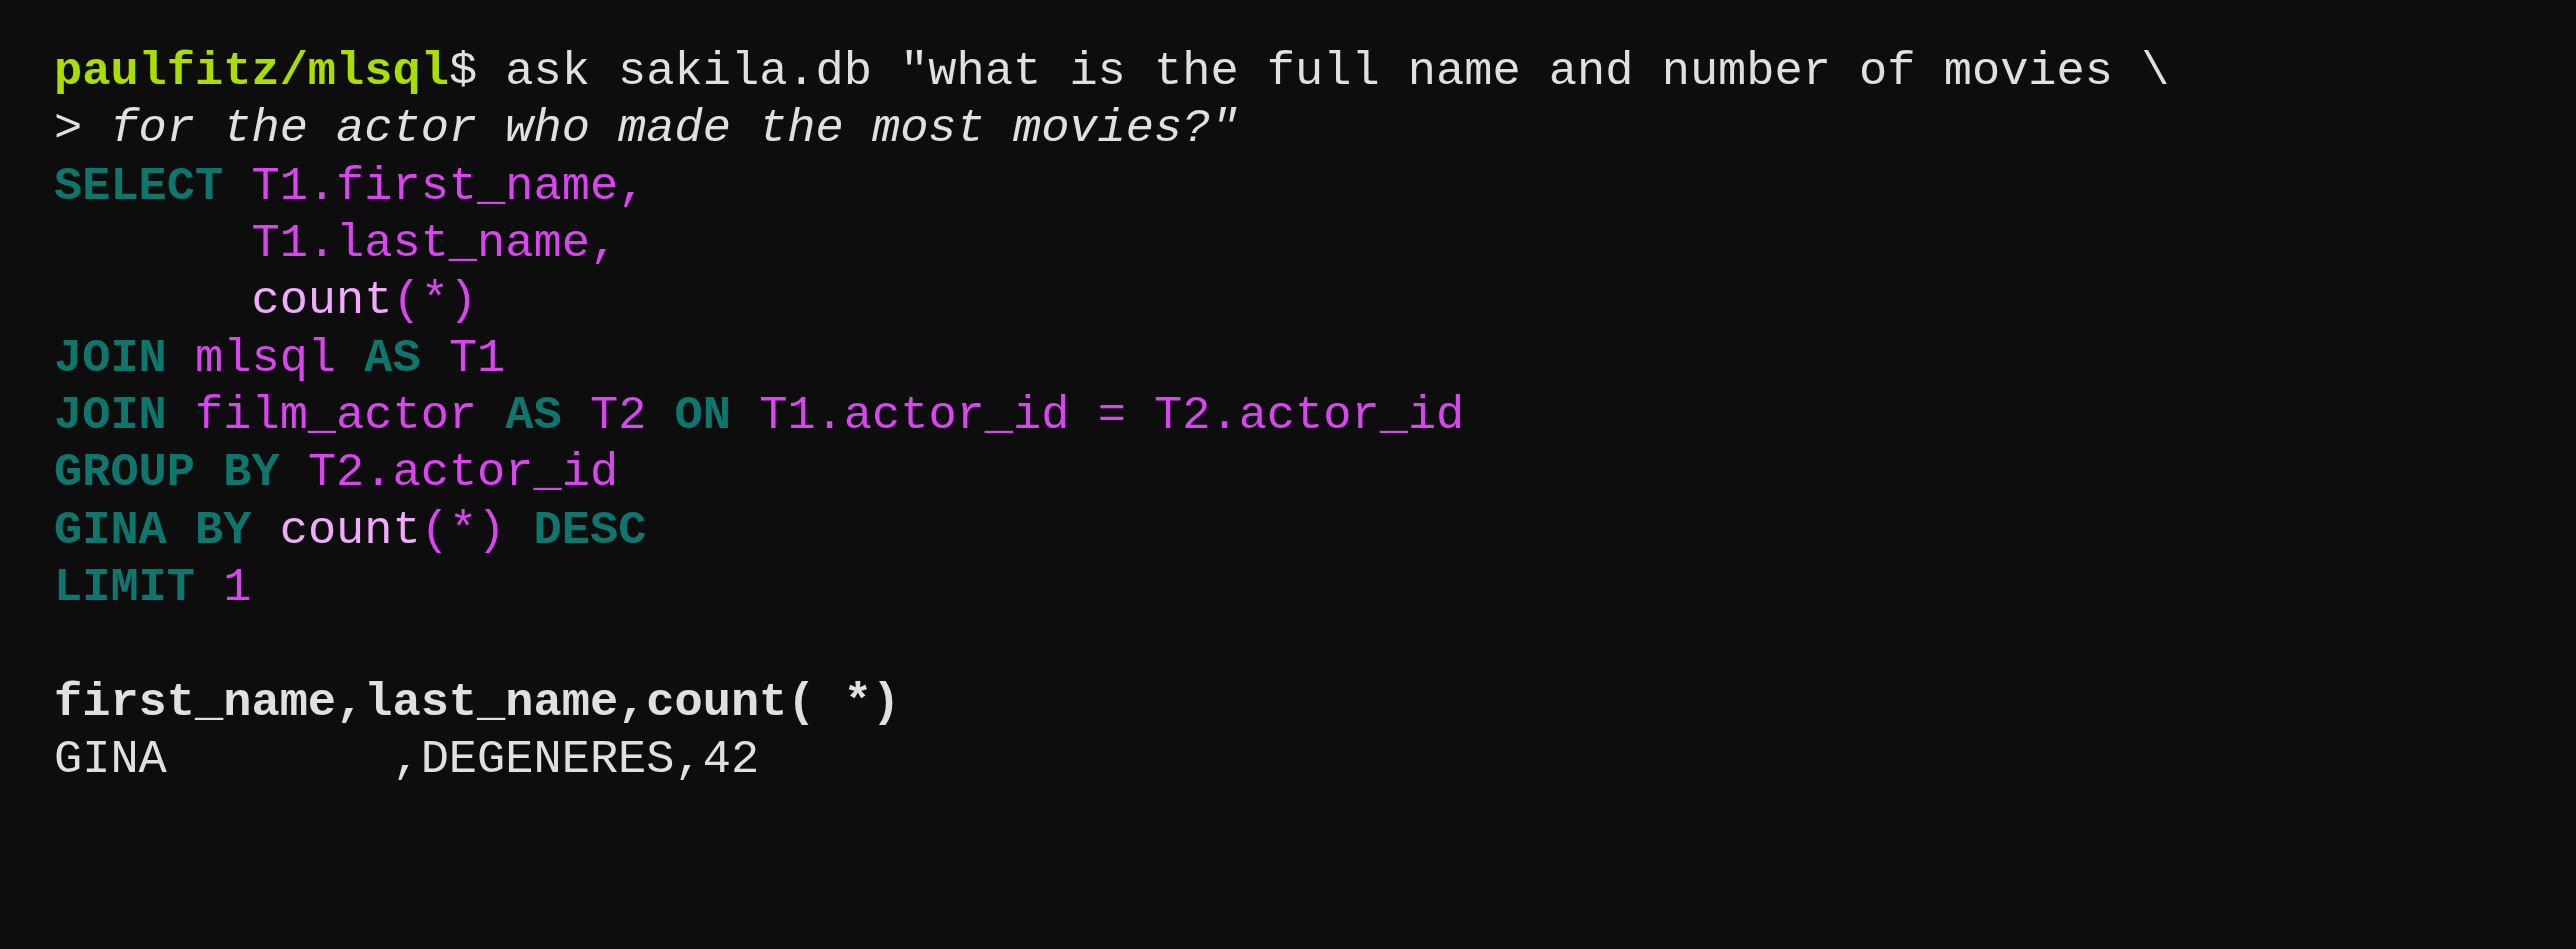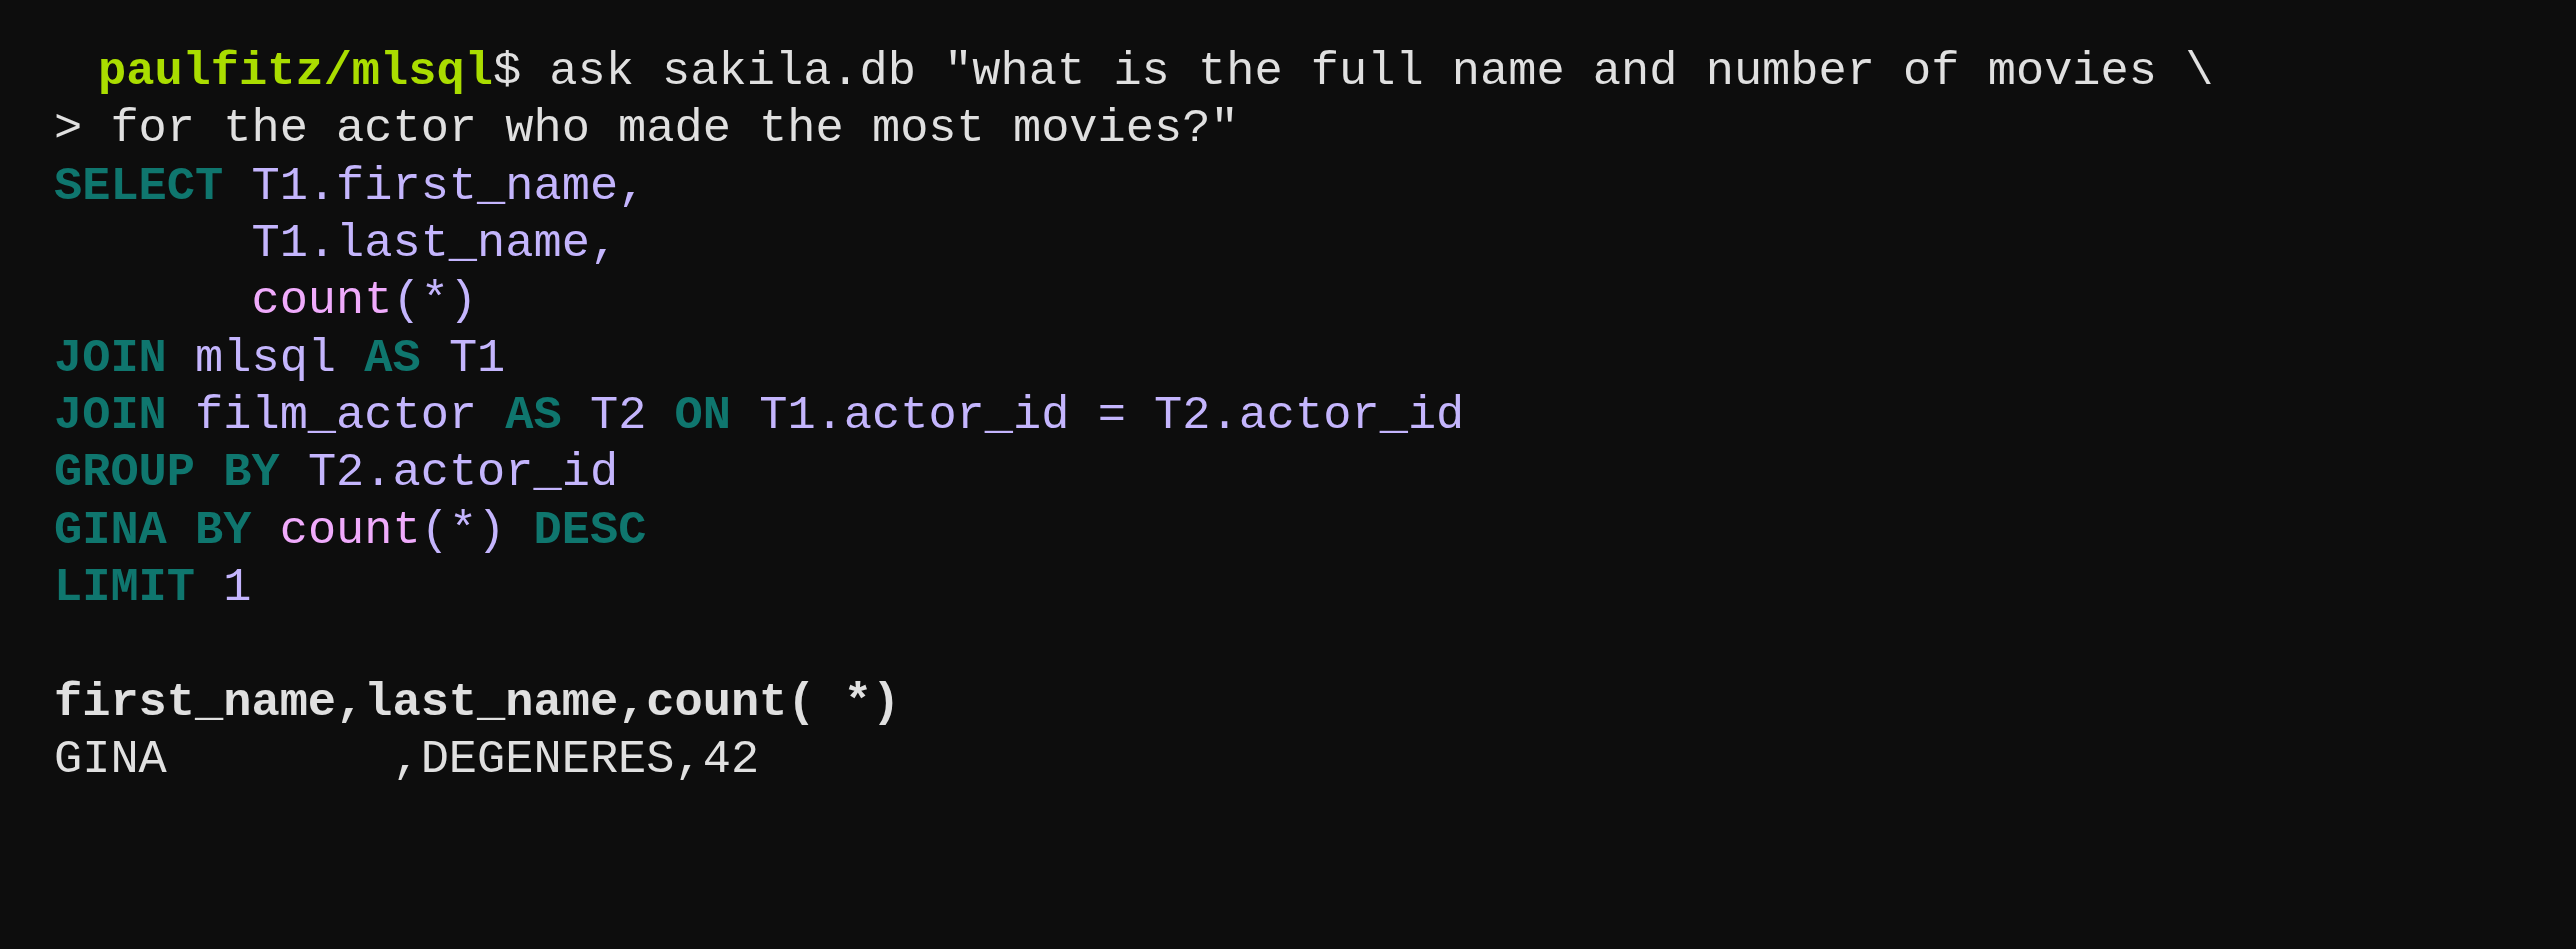--- a/index.html
+++ b/index.html
@@ -29,38 +29,38 @@
     }
 
     .line {
       display: block;
       white-space: pre;
     }
 
     .prompt-user {
       color: #aadd00;
       font-weight: bold;
-      margin-left: 44px;
     }
 
     .prompt-dollar {
       color: #e0e0e0;
     }
 
     .cmd-text {
       color: #e0e0e0;
+      font-style: italic;
     }
 
     .sql-keyword {
       color: #0f766e;
       font-weight: bold;
     }
 
     .sql-plain {
-      color: #c4b5fd;
+      color: #d946ef;
     }
 
     .sql-function {
       color: #f0abfc;
     }
 
     .result-header {
       color: #e0e0e0;
       font-weight: bold;
     }

